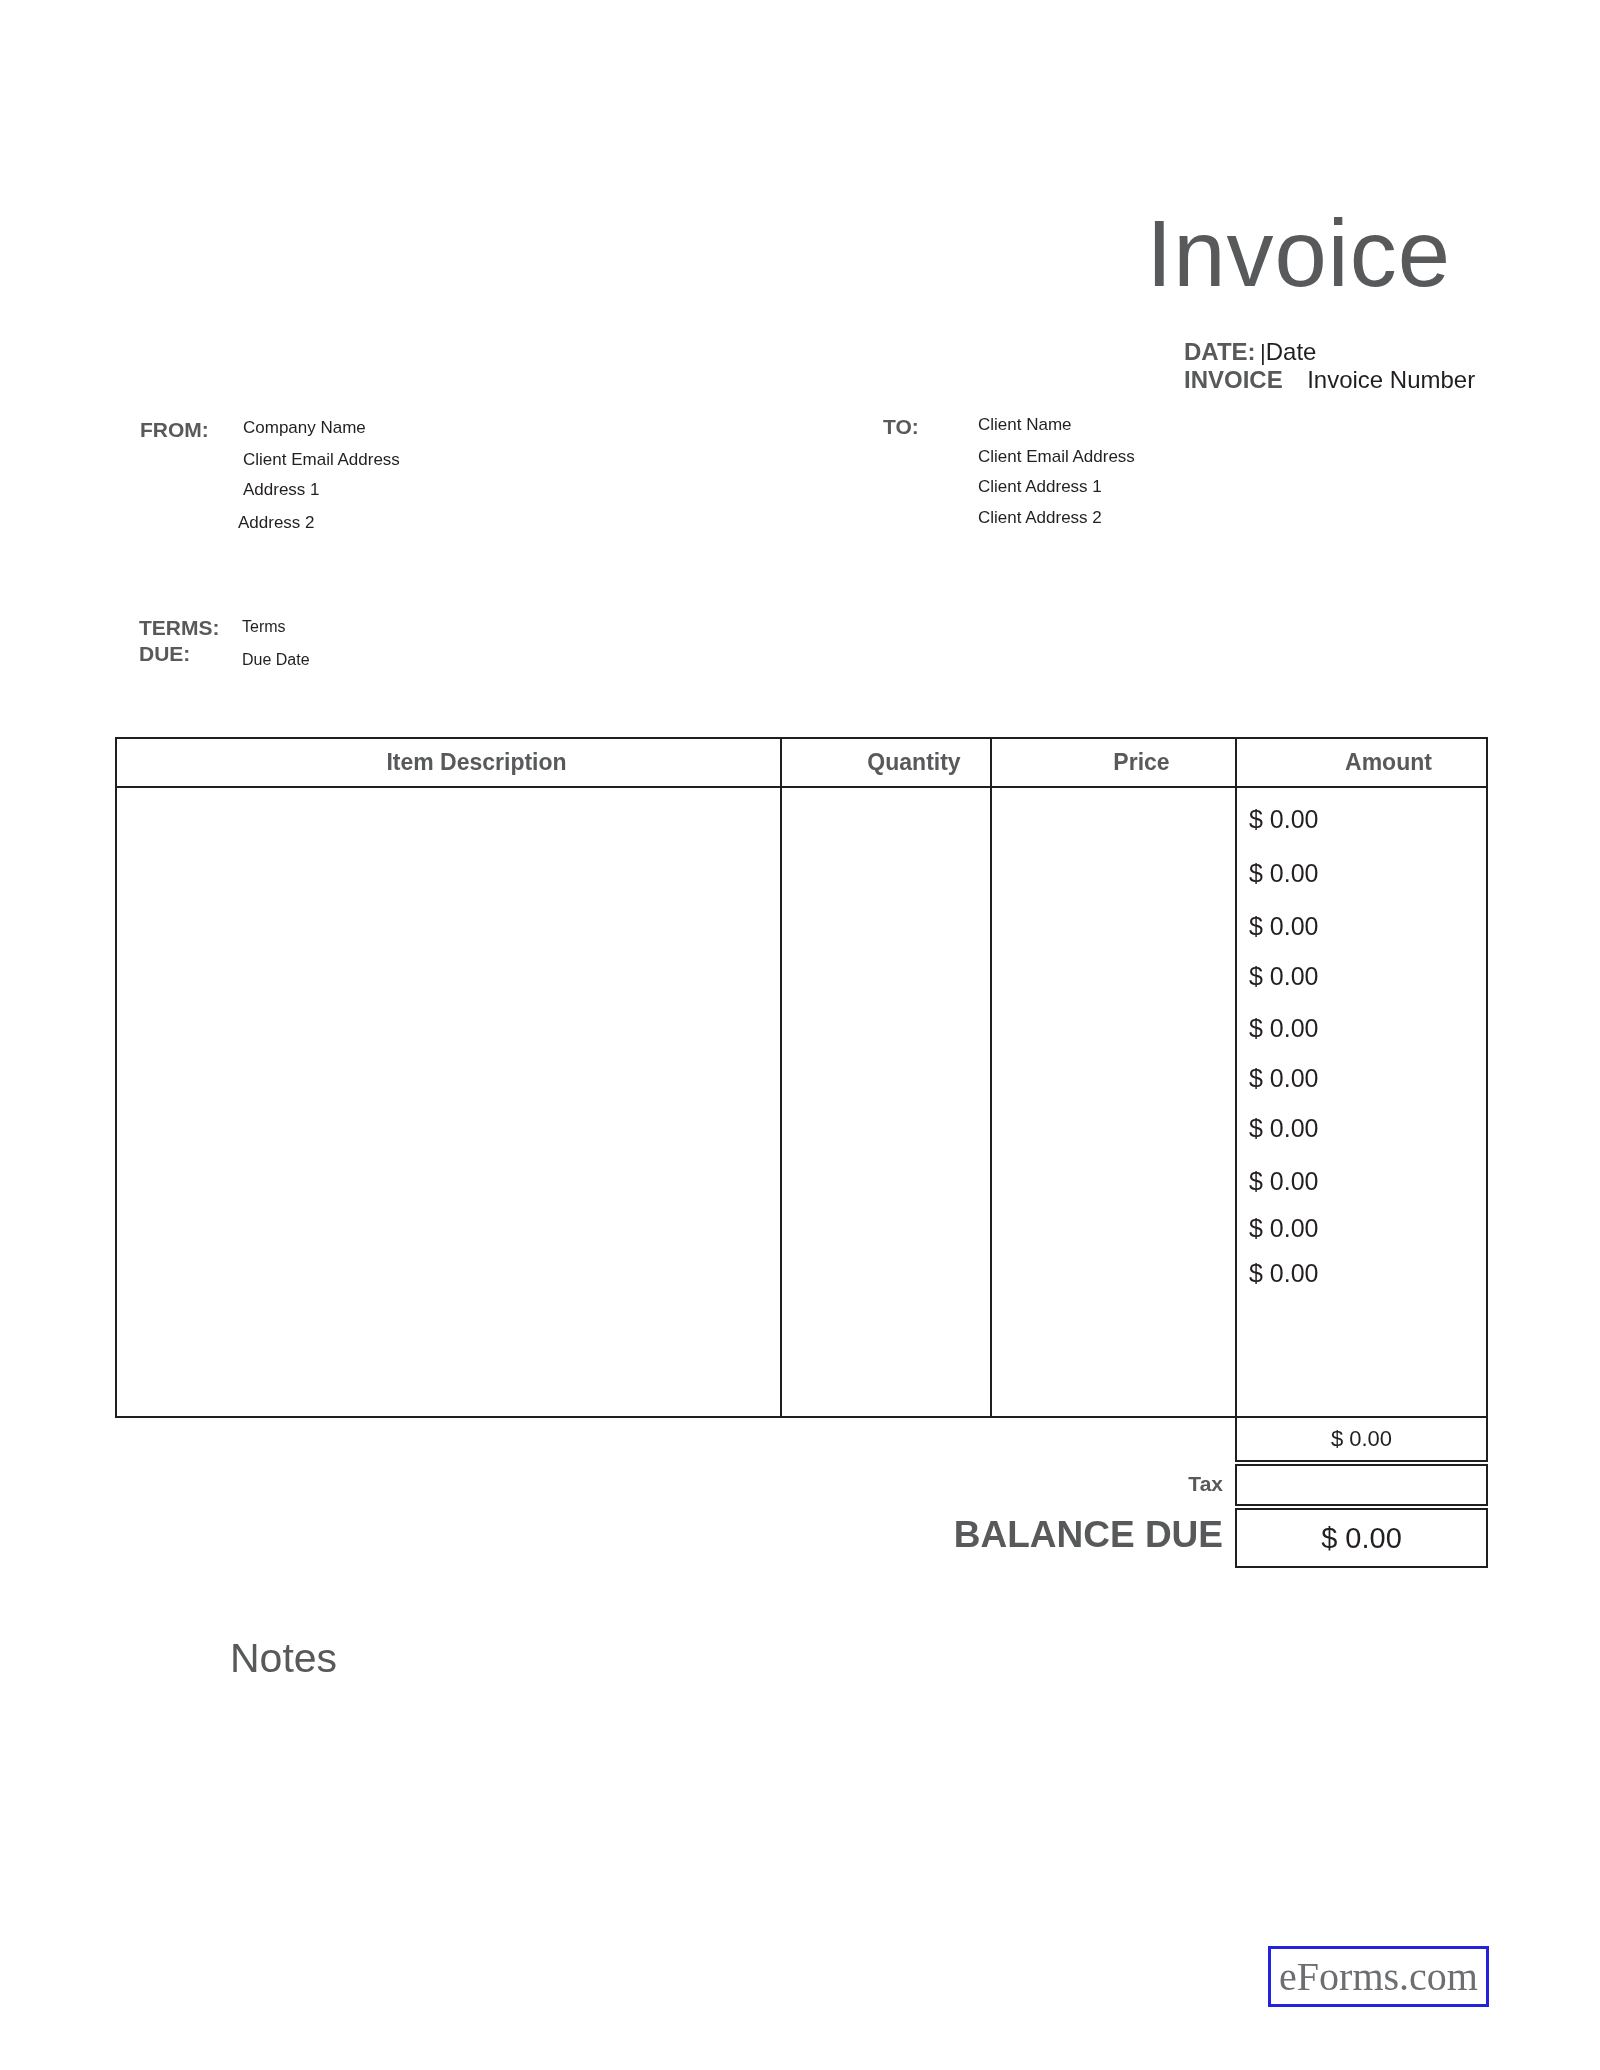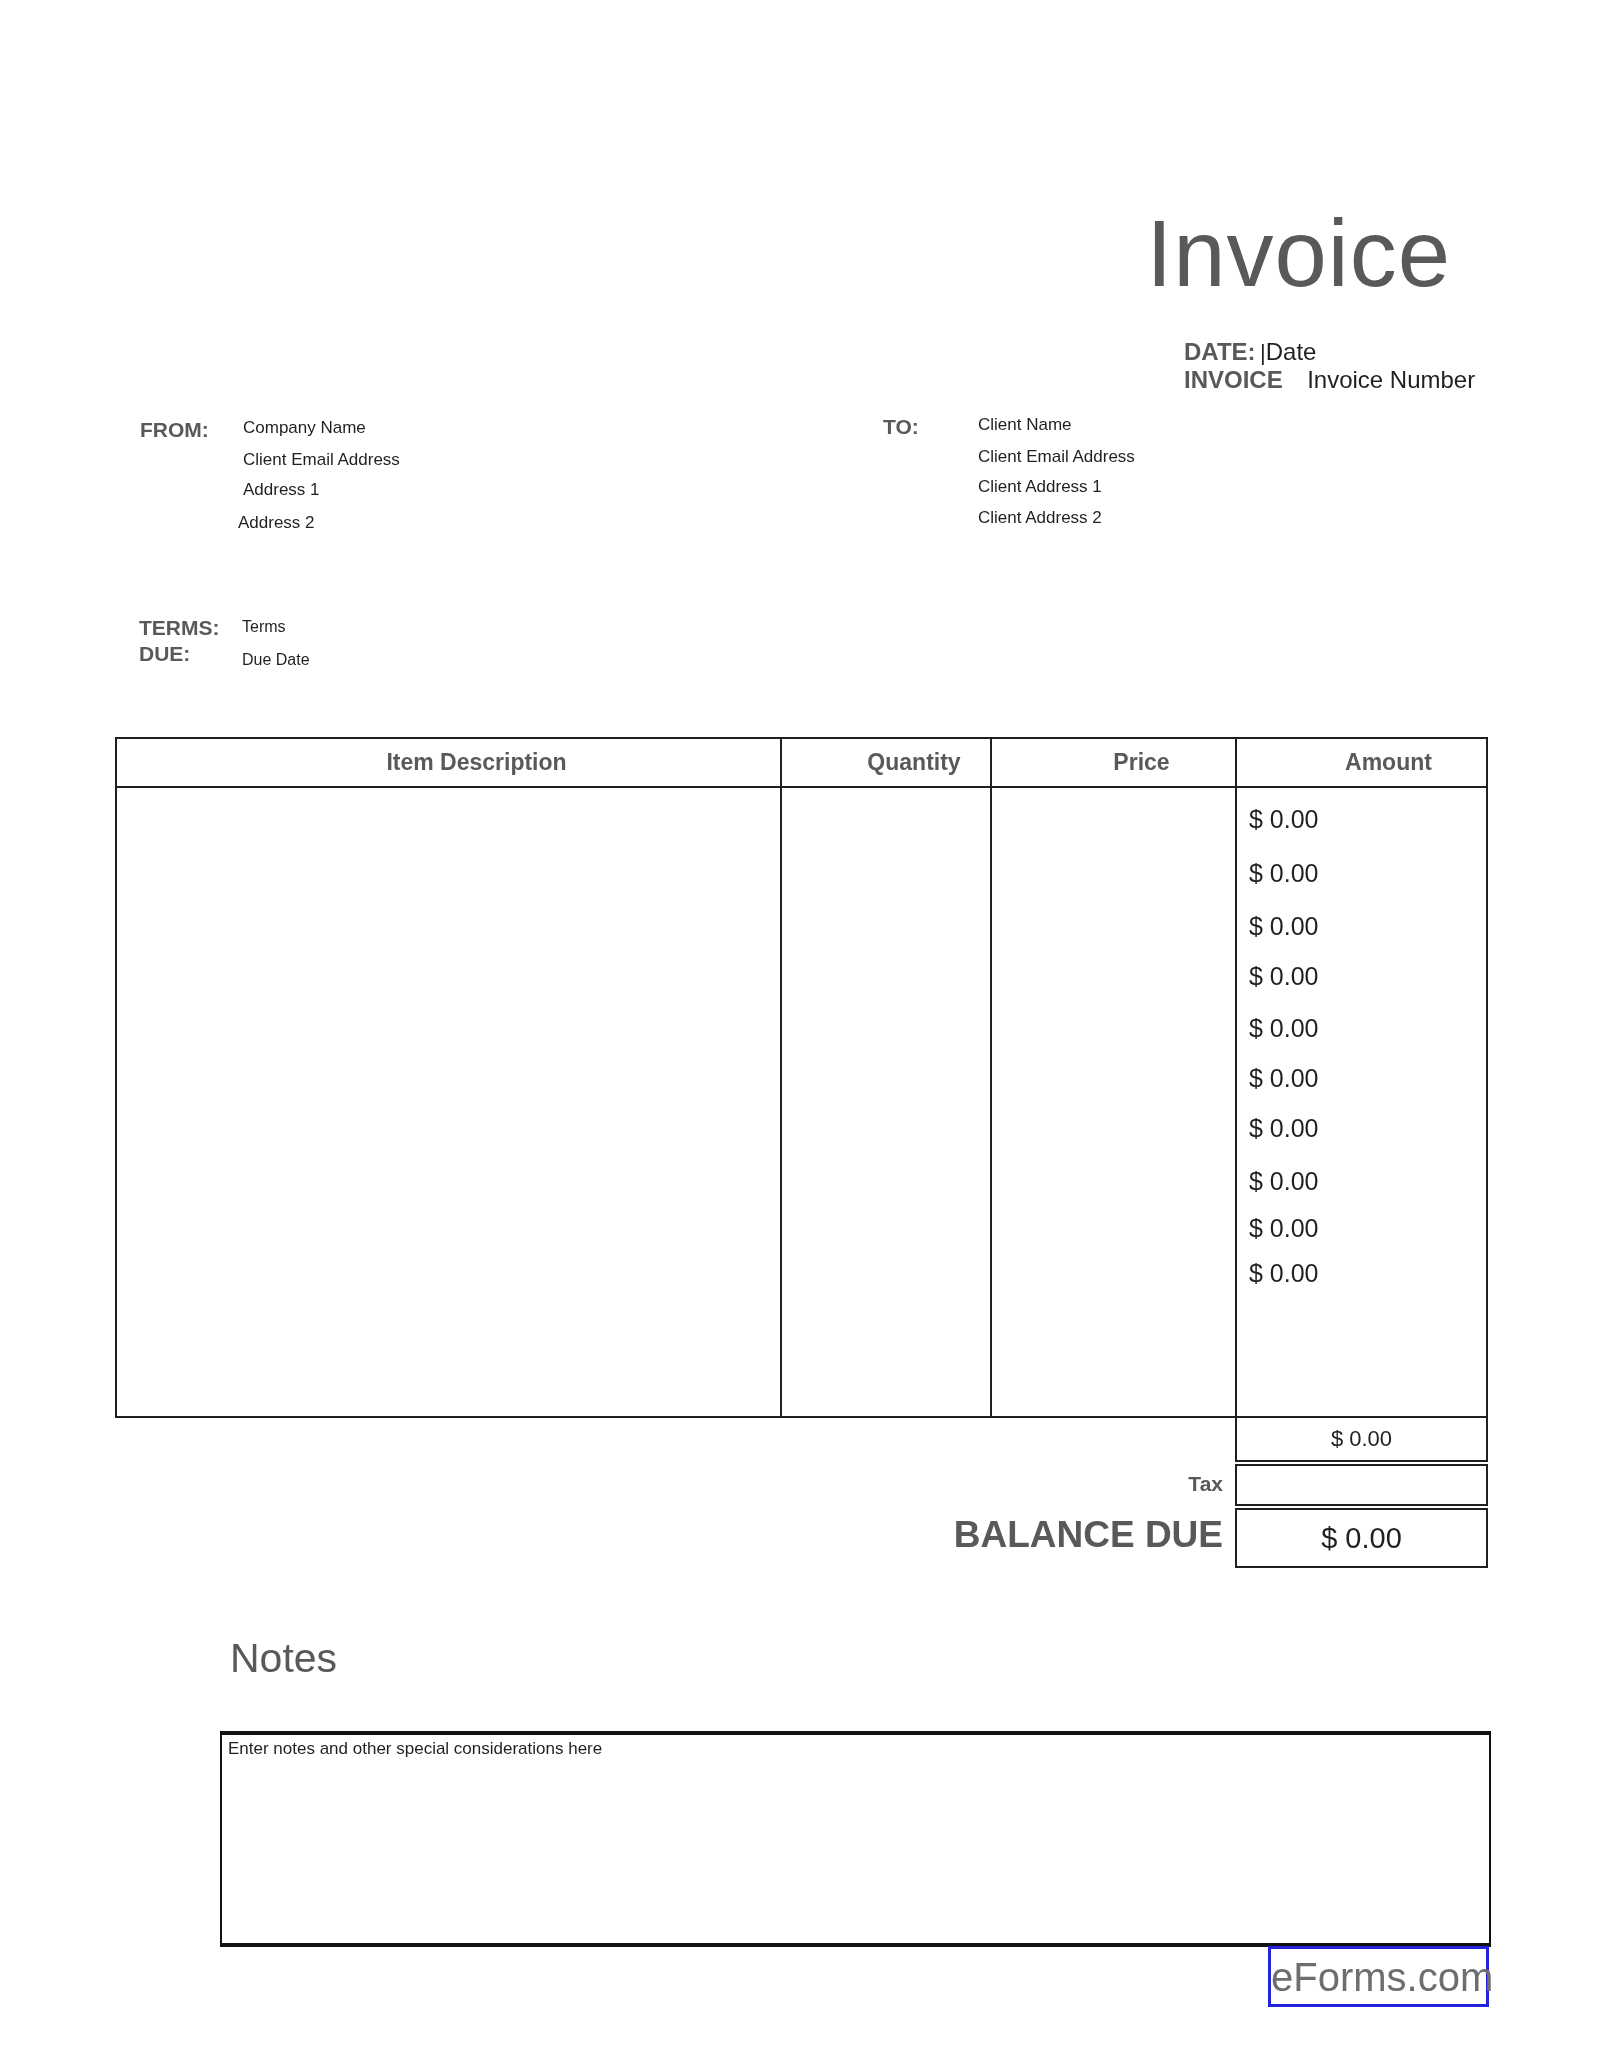--- a/index.html
+++ b/index.html
@@ -60,21 +60,21 @@
     left:220px;top:1731px;width:1271px;height:216px;box-sizing:border-box;
     border-top:4px solid #111;border-bottom:4px solid #111;
     border-left:2px solid #111;border-right:2px solid #111;
     padding:4px 6px;background:#fff;
   }
   #notes-placeholder{font-size:17px;color:#231f20;}
   
   #eforms-box{
     left:1268px;top:1946px;width:221px;height:61px;box-sizing:border-box;
     border:3px solid #2522de;text-align:center;line-height:56px;
-    font-family:Liberation Sans, sans-serif;
+    font-family:Liberation Serif, serif;
     font-size:40px;color:#6d6e71;background:#fff;cursor:pointer;
   }
 </style>
 </head>
 <body>
 
 <div id="page">
 
   <div class="abs invoice-title">Invoice</div>
 
@@ -131,19 +131,16 @@
       </div>
   </div>
 
   <div class="total-box" id="subtotal-box">$ 0.00</div>
   <div class="total-label" id="tax-label">Tax</div>
   <div class="total-box" id="tax-box"></div>
   <div class="total-label" id="balance-label">BALANCE DUE</div>
   <div class="total-box" id="balance-box">$ 0.00</div>
 
   <div class="abs" id="notes-heading">Notes</div>
-  <div class="abs" id="notes-box">
-    <div id="notes-placeholder">Enter notes and other special considerations here</div>
-  </div>
 
   <div class="abs" id="eforms-box">eForms.com</div>
 
 </div>
 
 </body></html>

